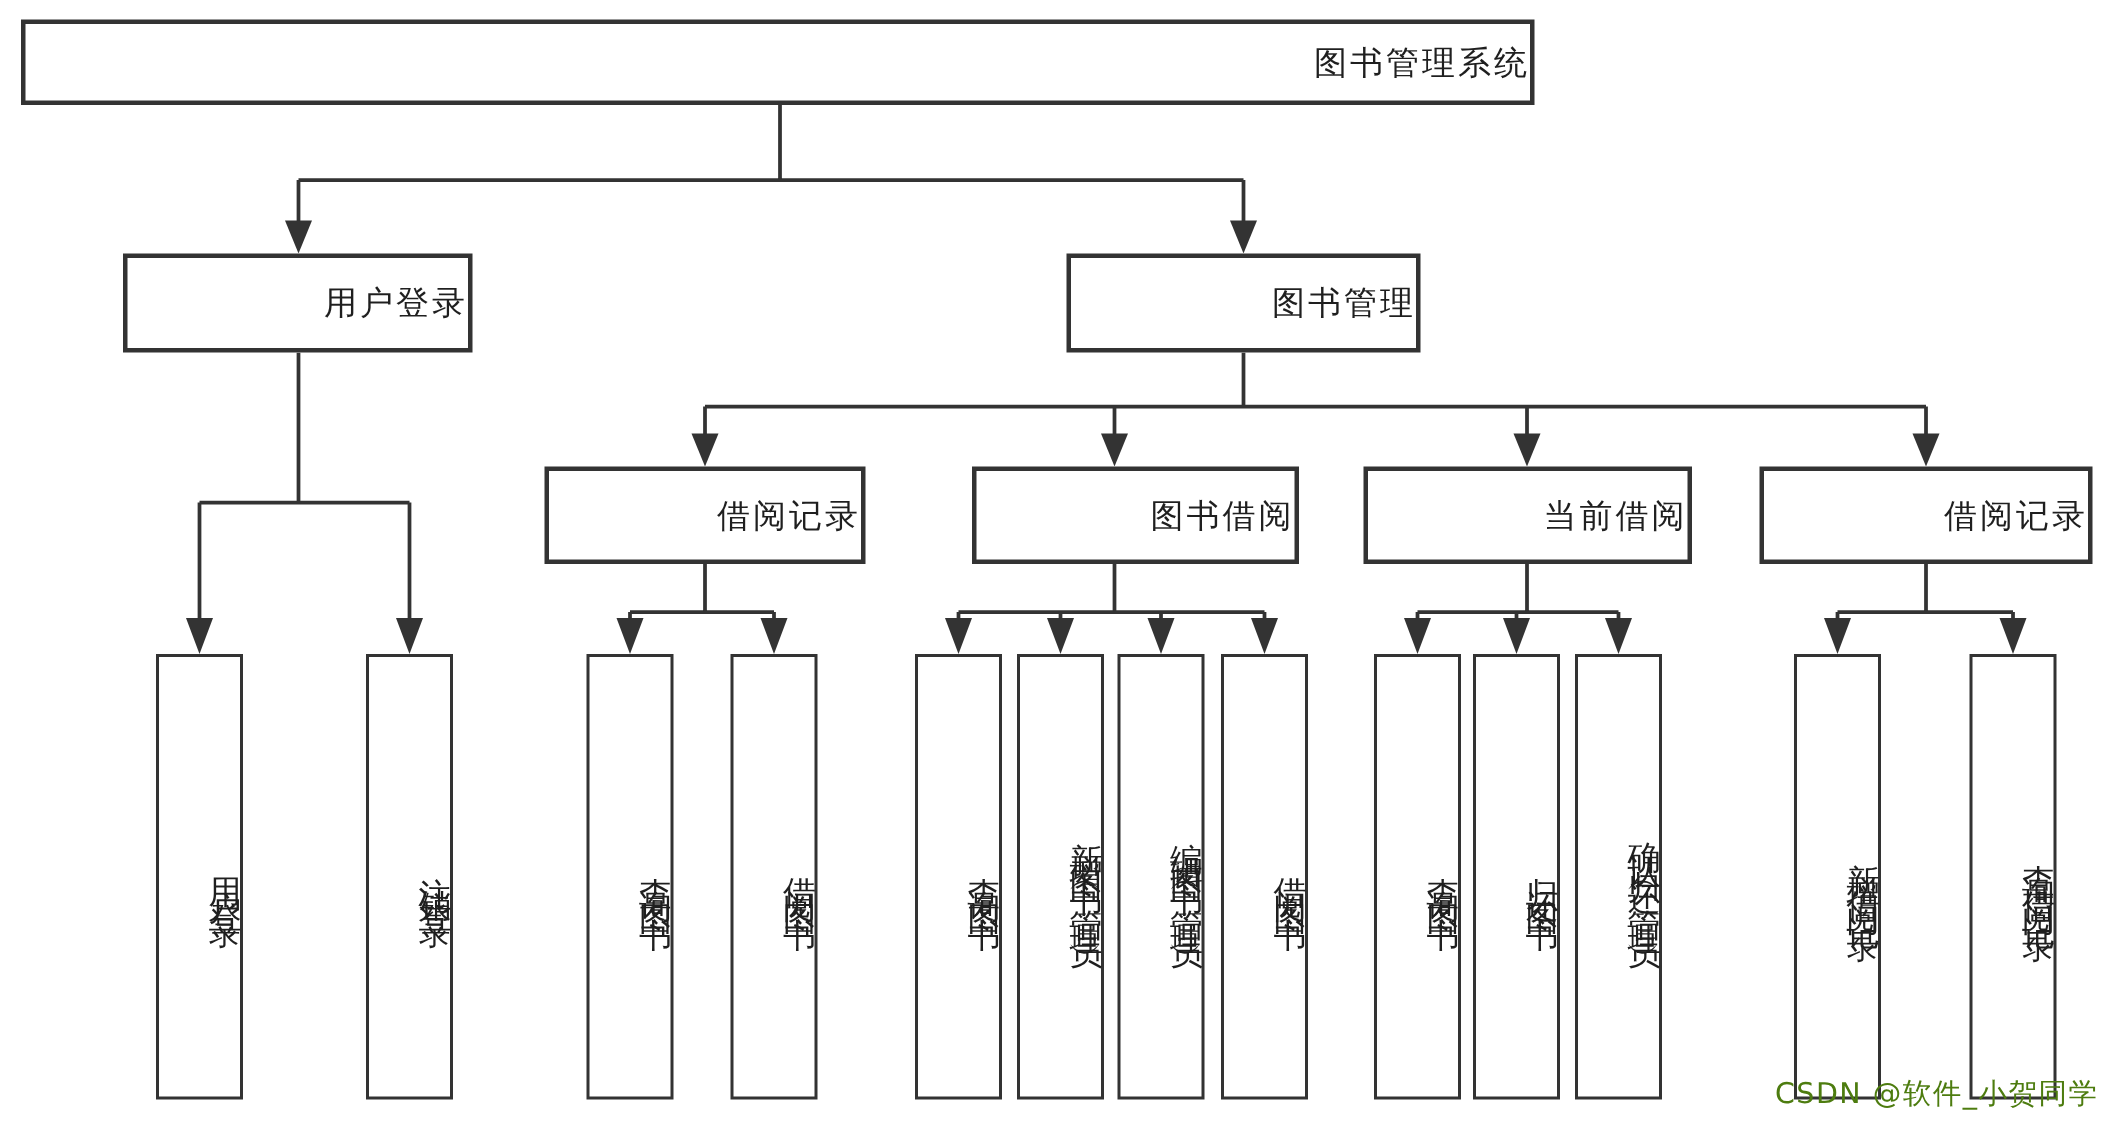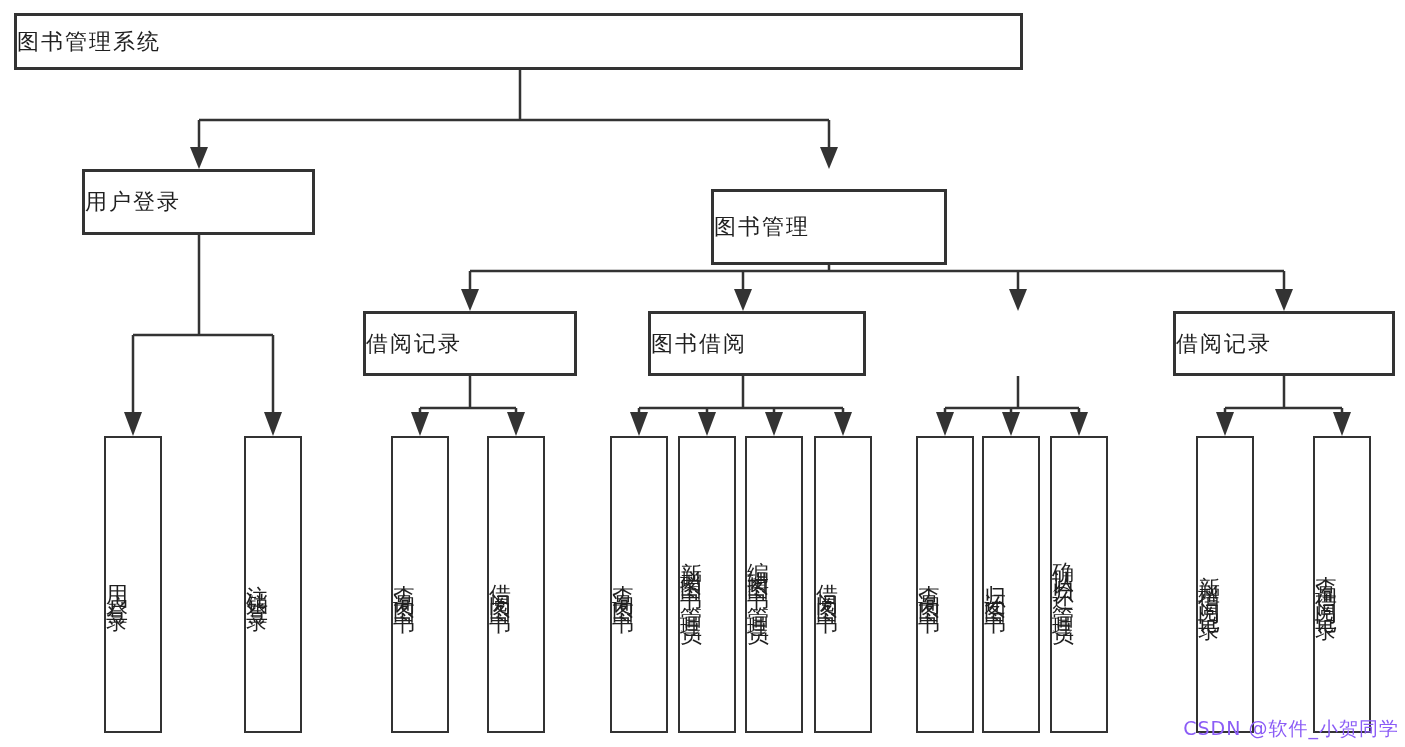--- a/index.html
+++ b/index.html
@@ -22,21 +22,21 @@
     width: 1405px;
     height: 747px;
   }
   .box {
     position: absolute;
     box-sizing: border-box;
     background: #ffffff;
     border: 3px solid #333333;
     display: flex;
     align-items: center;
-    justify-content: flex-start;
+    justify-content: flex-end;
     color: #1f1f1f;
   }
   .h-box {
     font-size: 22px;
     letter-spacing: 2px;
   }
   .v-box {
     border-width: 2.5px;
     width: 58px;
     height: 297px;
@@ -49,21 +49,21 @@
     letter-spacing: 9px;
     line-height: 1;
     white-space: nowrap;
   }
   .watermark {
     position: absolute;
     right: 6px;
     top: 716px;
     font-size: 19px;
     letter-spacing: 1px;
-    color: #8b5cf6;
+    color: #4d7c0f;
   }
 </style>
 </head>
 <body>
 
 <div class="canvas">
 
   <svg class="connectors" viewBox="0 0 1405 747" xmlns="http://www.w3.org/2000/svg">
     <g stroke="#333333" stroke-width="2.5" fill="none">
 
@@ -111,29 +111,32 @@
     </g>
   </svg>
 
   <div class="box h-box" style="left:14px; top:13px; width:1009px; height:57px;">
     <span>图书管理系统</span>
   </div>
 
   <div class="box h-box" style="left:82px; top:169px; width:233px; height:66px;">
     <span>用户登录</span>
   </div>
-  <div class="box h-box" style="left:711px; top:169px; width:236px; height:76px;margin-top:20px;">
+  <div class="box h-box" style="left:711px; top:169px; width:236px; height:66px;">
     <span>图书管理</span>
   </div>
 
   <div class="box h-box" style="left:363px; top:311px; width:214px; height:65px;">
     <span>借阅记录</span>
   </div>
   <div class="box h-box" style="left:648px; top:311px; width:218px; height:65px;">
     <span>图书借阅</span>
+  </div>
+  <div class="box h-box" style="left:909px; top:311px; width:219px; height:65px;">
+    <span>当前借阅</span>
   </div>
   <div class="box h-box" style="left:1173px; top:311px; width:222px; height:65px;">
     <span>借阅记录</span>
   </div>
 
   <div class="box v-box" style="left:104px;">
     <span>用户登录</span>
   </div>
   <div class="box v-box" style="left:244px;">
     <span>注销登录</span>

